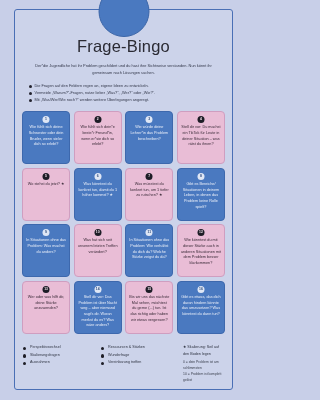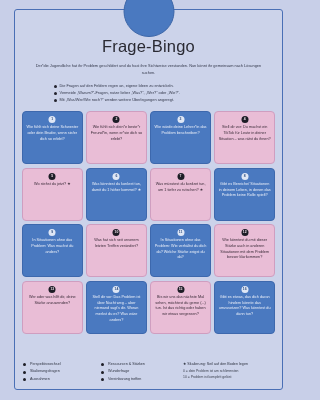--- a/index.html
+++ b/index.html
@@ -7,21 +7,21 @@
     width:283px;height:400px;
     background:#c8cfe8;
     font-family:"Liberation Sans", sans-serif;
     color:#2b2b3a;
     overflow:hidden;
     position:relative;
   }
   .page{
     position:absolute;
     left:14px;top:9px;
-    width:269px;height:381px;
+    width:219px;height:381px;
     box-sizing:border-box;
     border:1px solid #4a6fb5;
     border-radius:3px;
     background:#ccd3ea;
   }
   .top-circle{
     position:absolute;
     left:50%;top:-24px;
     transform:translateX(-50%);
     width:49px;height:49px;

